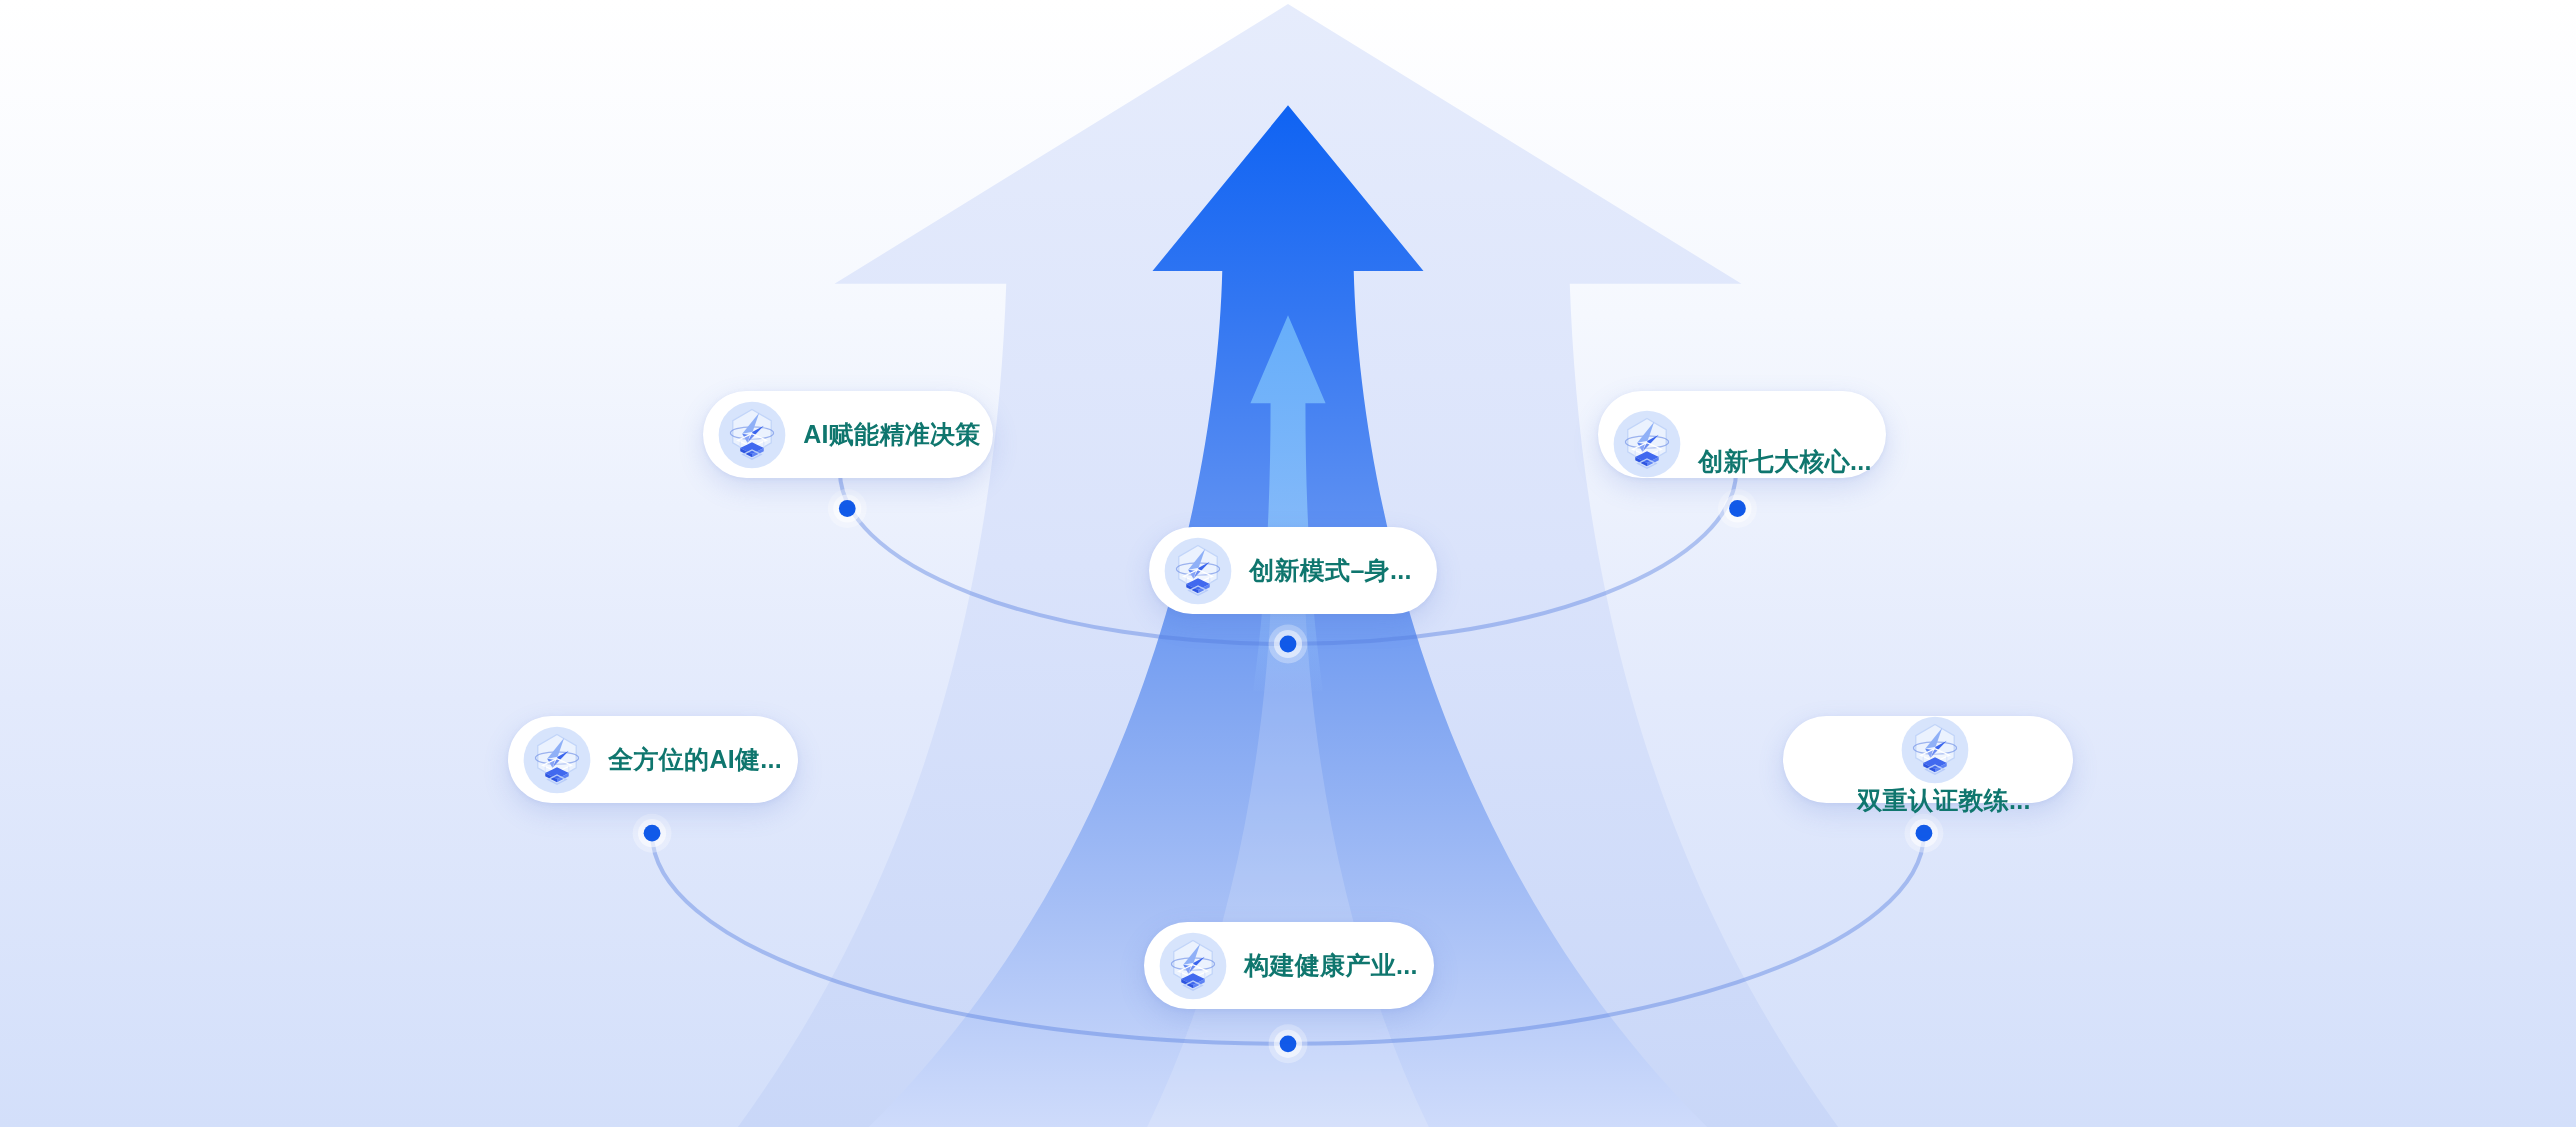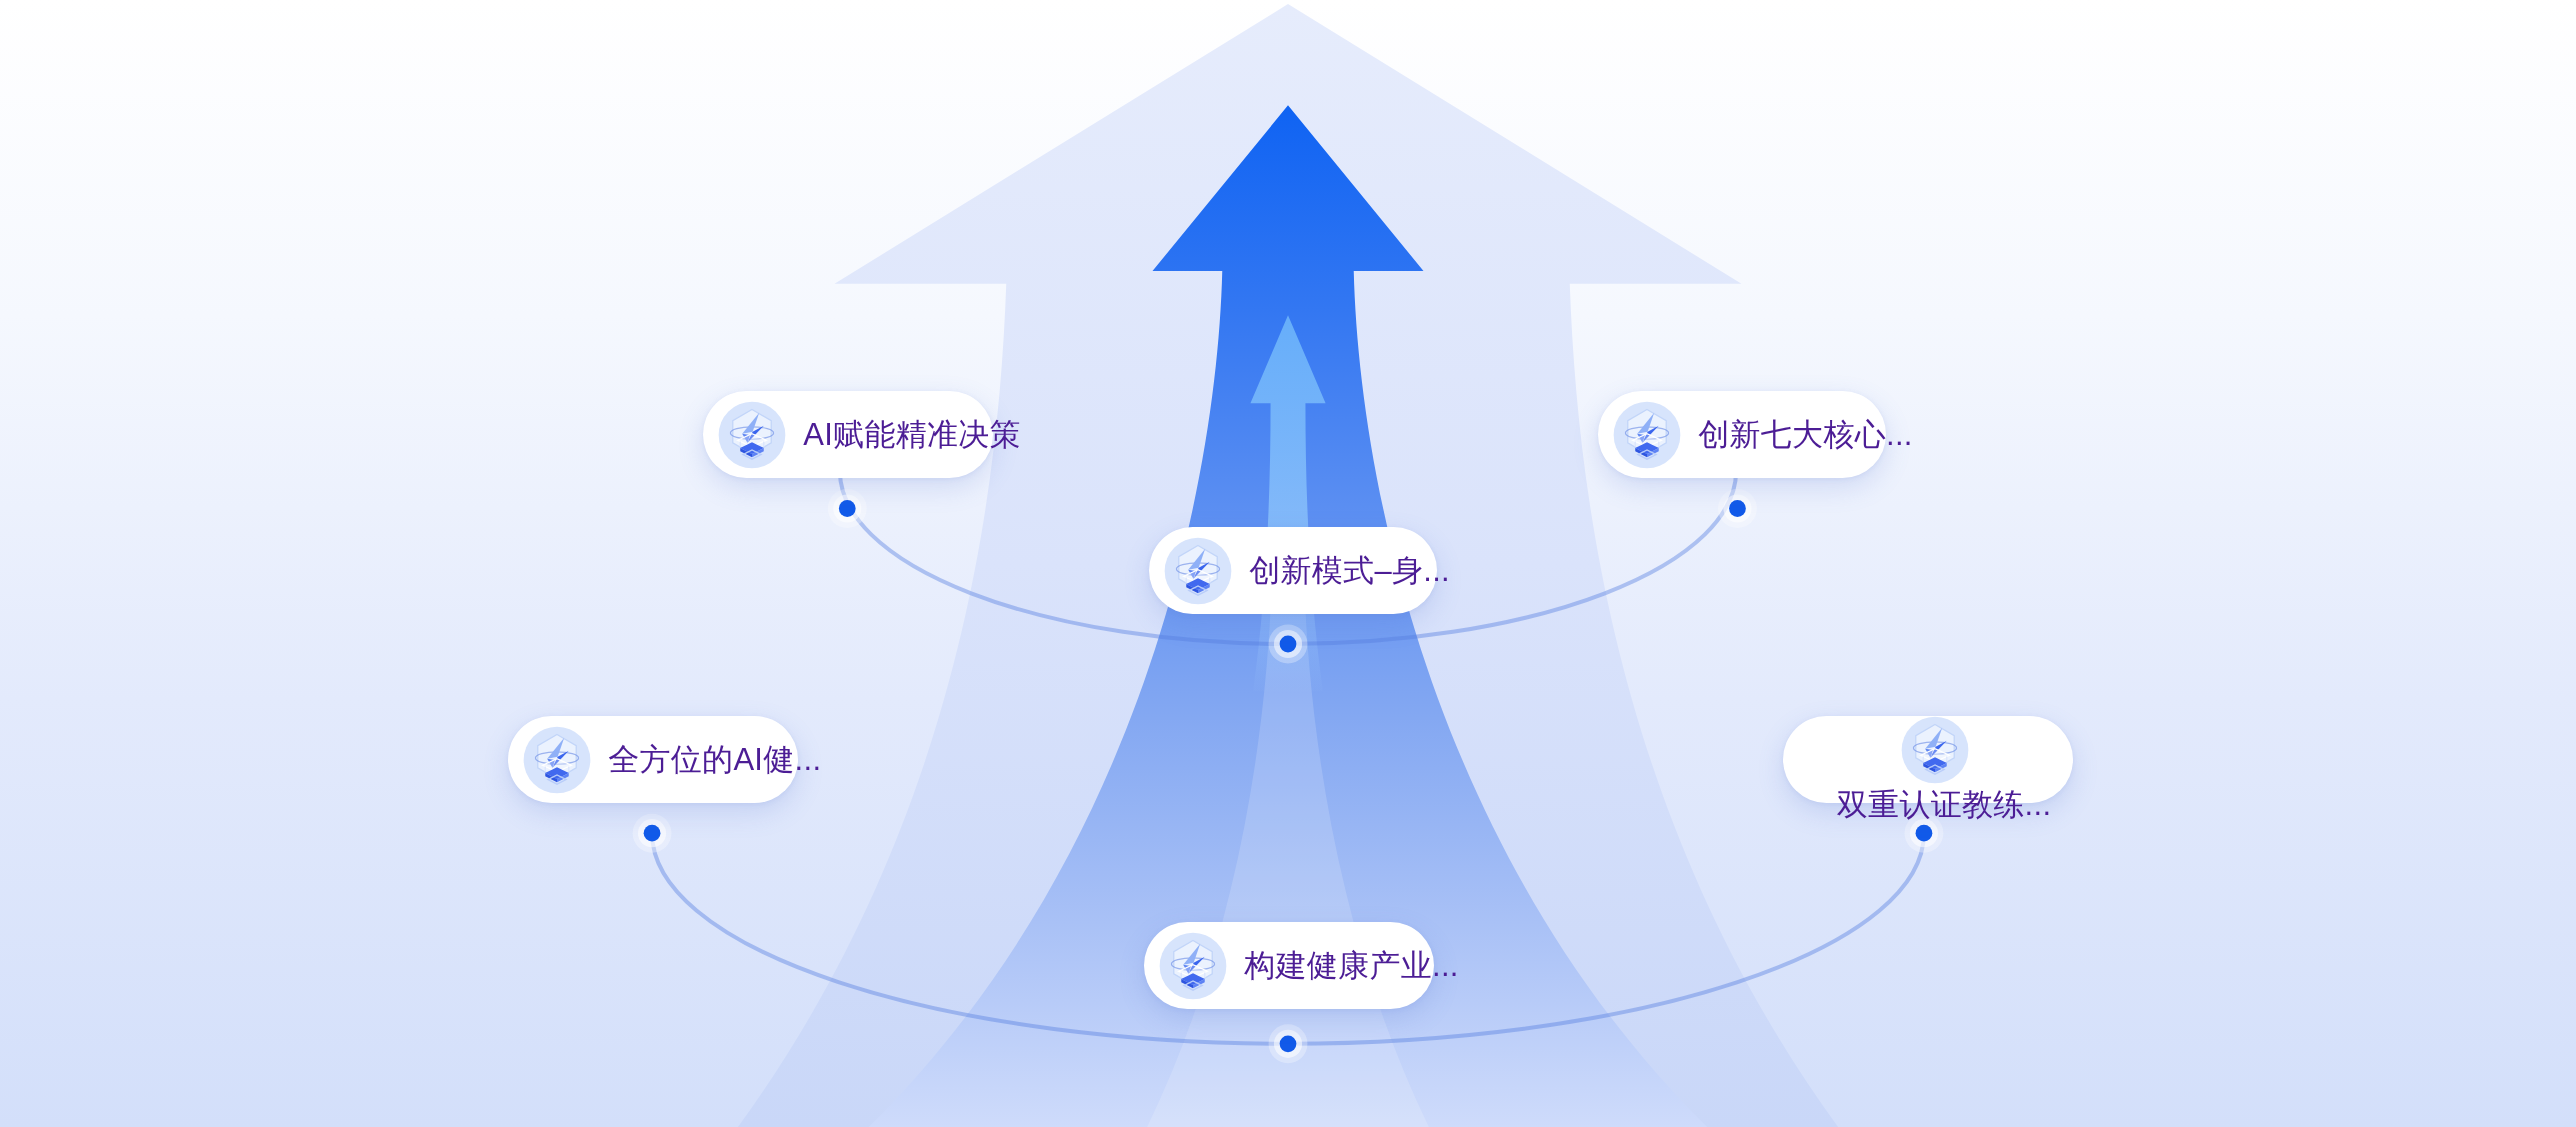--- a/index.html
+++ b/index.html
@@ -35,29 +35,29 @@
   }
   .pill-icon {
     width: 68px;
     height: 68px;
     flex: 0 0 68px;
     display: block;
   }
   .pill-icon svg { display: block; width: 100%; height: 100%; }
   .pill-label {
     margin-left: 17.4px;
-    font-size: 31px;
-    font-weight: 400;
-    color: #4c1d95;
+    font-size: 25px;
+    font-weight: 700;
+    color: #0f766e;
     letter-spacing: 0.3px;
     white-space: nowrap;
   }
   
   .pill-ai-decision     { left: 703px; top: 391px;  width: 290px; }
-  .pill-seven-core      { left: 1598px; top: 391px;  width: 288px; }
+  .pill-seven-core      { left: 1598px; top: 391px;  width: 288px; align-items: flex-end; }
   .pill-innovation-mode { left: 1149px; top: 527px;  width: 288px; }
   .pill-ai-health       { left: 508px;  top: 716px; width: 290px; }
   .pill-dual-cert-coach { left: 1783px; top: 716px; width: 290px; flex-direction: column; }
   .pill-health-industry { left: 1144px; top: 922px; width: 290px; }
 </style>
 </head>
 <body>
 
 <div class="stage">
 

